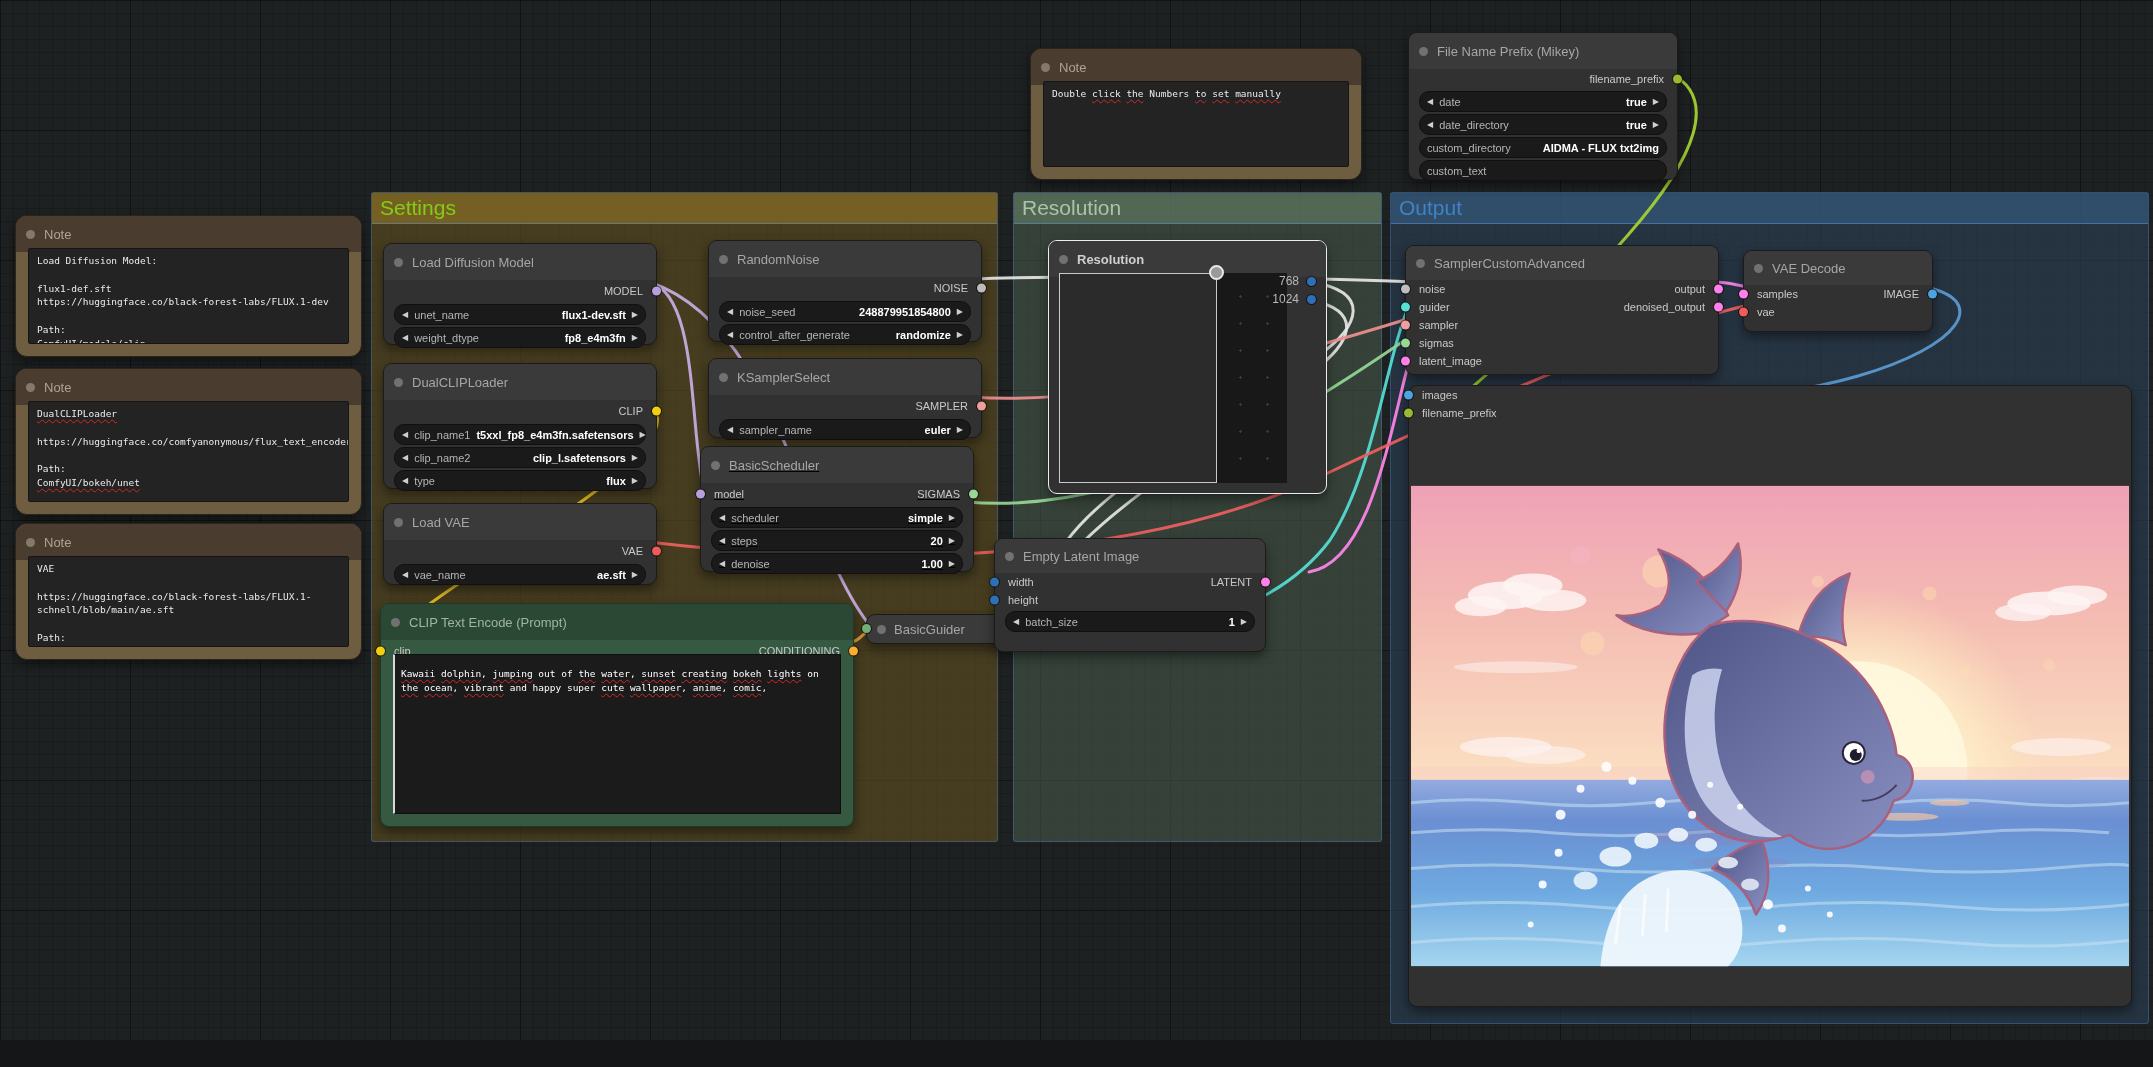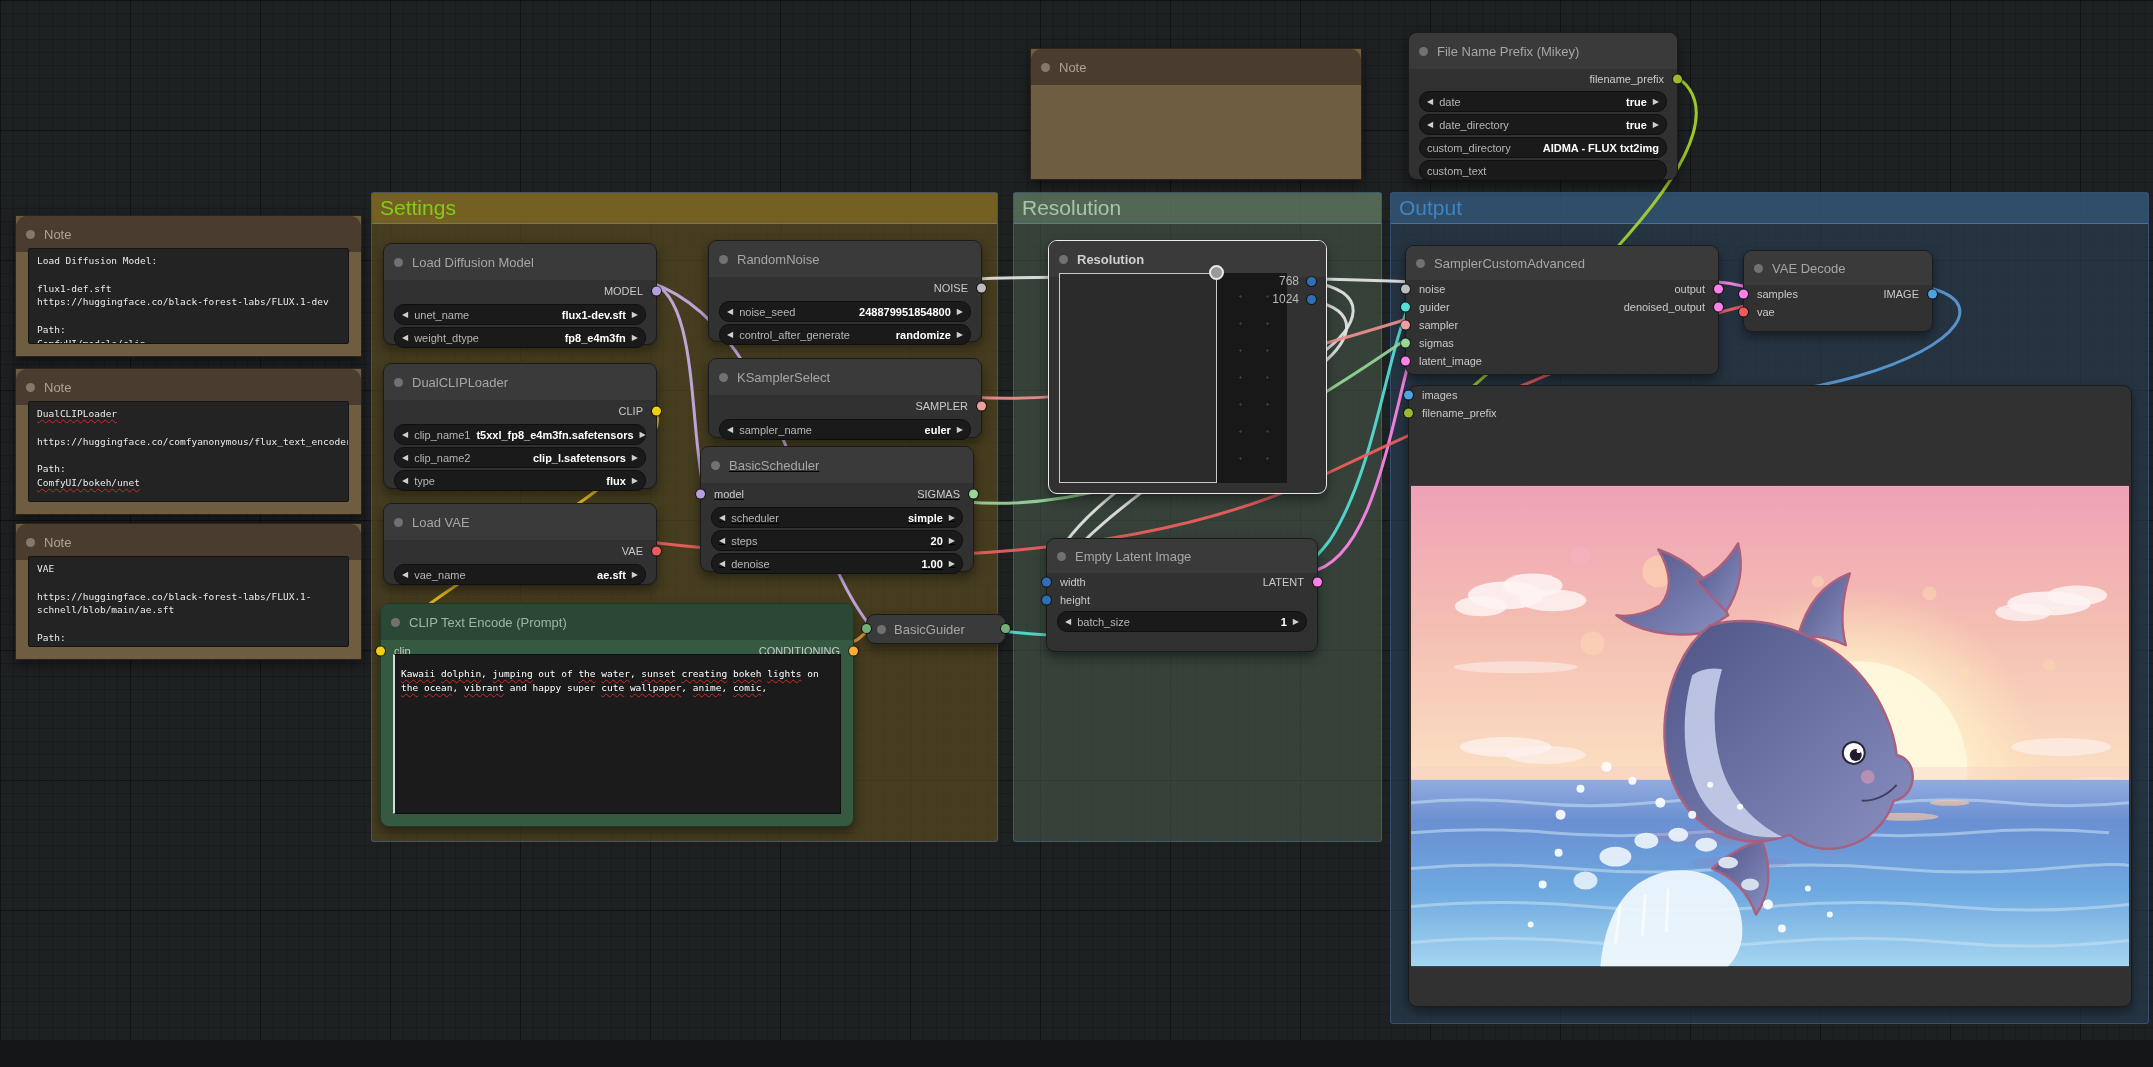--- a/index.html
+++ b/index.html
@@ -47,21 +47,21 @@
   .c-sigmas{background:#96d796}.c-latent{background:#ff80ea}.c-image{background:#4da2e0}
   .c-int{background:#2f6fb5}.c-fnp{background:#9ab832}
 
   .widget{height:19px;margin:2px 10px;background:#1a1a1a;border:1px solid #101010;border-radius:10px;
     display:flex;align-items:center;padding:0 7px;font-size:11px;color:#b5b5b5;gap:6px;}
   .warr{font-size:8px;color:#cfcfcf;flex:0 0 auto;line-height:1;}
   .wlabel{white-space:nowrap;}
   .wvalue{margin-left:auto;color:#fff;font-weight:700;white-space:nowrap;}
 
   
-  .note{position:absolute;z-index:10;background:#6e5d40;border:1px solid #2b2418;border-radius:0;
+  .note{position:absolute;z-index:10;background:#6e5d40;border:1px solid #2b2418;border-radius:12px;
     box-shadow:0 5px 12px rgba(0,0,0,.45);}
   .note .node-title{background:#4a3d2f;border-radius:11px 11px 0 0;color:#aca393;}
   .note .tdot{background:#837a6a;}
   .note-body{position:absolute;left:12px;right:12px;top:32px;bottom:12px;background:#232323;border:1px solid #151515;
     color:#ececec;font-family:"DejaVu Sans Mono",monospace;font-size:9.5px;line-height:1.45;
     padding:5px 8px;white-space:pre-wrap;border-radius:2px;overflow:hidden;}
   .sq{text-decoration:underline wavy #cc2a2a 1px;text-underline-offset:2px;}
 
   
   .node.green{background:#355a41;border-color:#203827;}
@@ -161,20 +161,21 @@
 https://huggingface.co/black-forest-labs/FLUX.1-schnell/blob/main/ae.sft
 
 Path:
 <span class="sq">ComfyUI/models/vae</span></div>
 </div>
 <div class="note" style="left:1030px;top:48px;width:330px;height:130px;">
   <div class="node-title">
       <span class="tdot"></span>
       <span>Note</span>
     </div>
+  <div class="note-body">Double <span class="sq">click</span> <span class="sq">the</span> Numbers <span class="sq">to</span> <span class="sq">set</span> <span class="sq">manually</span></div>
 </div>
 
 <div class="node" style="left:383px;top:243px;width:272px;height:100px;">
   <div class="node-title">
       <span class="tdot"></span>
       <span>Load Diffusion Model</span>
     </div>
   <div class="srow">
       <span class="out-label">MODEL</span>
       <span class="dot out c-model"></span>
@@ -343,21 +344,21 @@
   <div class="res-row" style="top:33px;">
       <span>768</span>
       <span class="dot c-int"></span>
     </div>
   <div class="res-row" style="top:51px;">
       <span>1024</span>
       <span class="dot c-int"></span>
     </div>
 </div>
 
-<div class="node" style="left:1046px;top:538px;width:270px;height:112px;">
+<div class="node" style="left:994px;top:538px;width:270px;height:112px;">
   <div class="node-title" style="height:26px;">
       <span class="tdot"></span>
       <span>Empty Latent Image</span>
     </div>
   <div class="srow s18">
       <span class="dot in c-int"></span>
       <span>width</span>
       <span class="out-label">LATENT</span>
       <span class="dot out c-latent"></span>
     </div>

